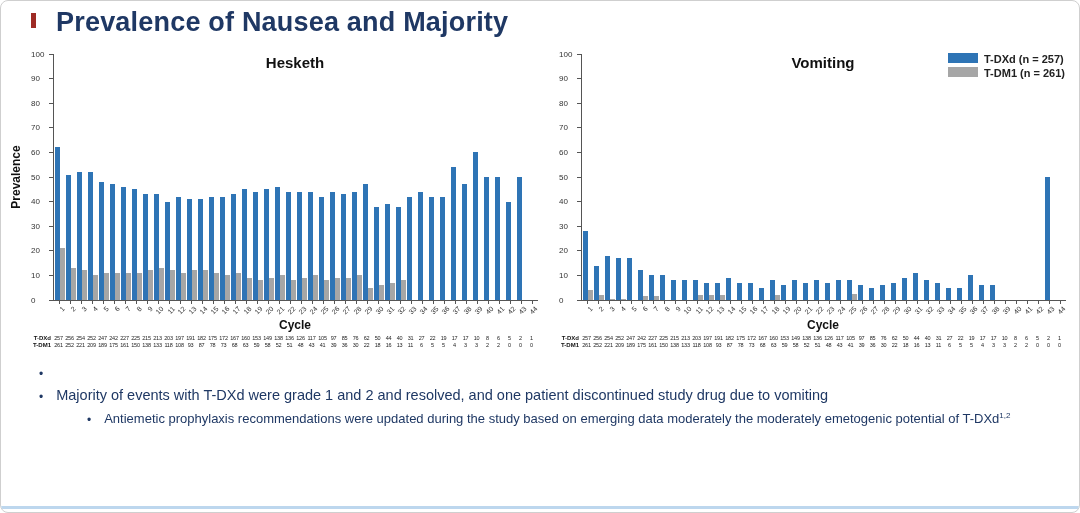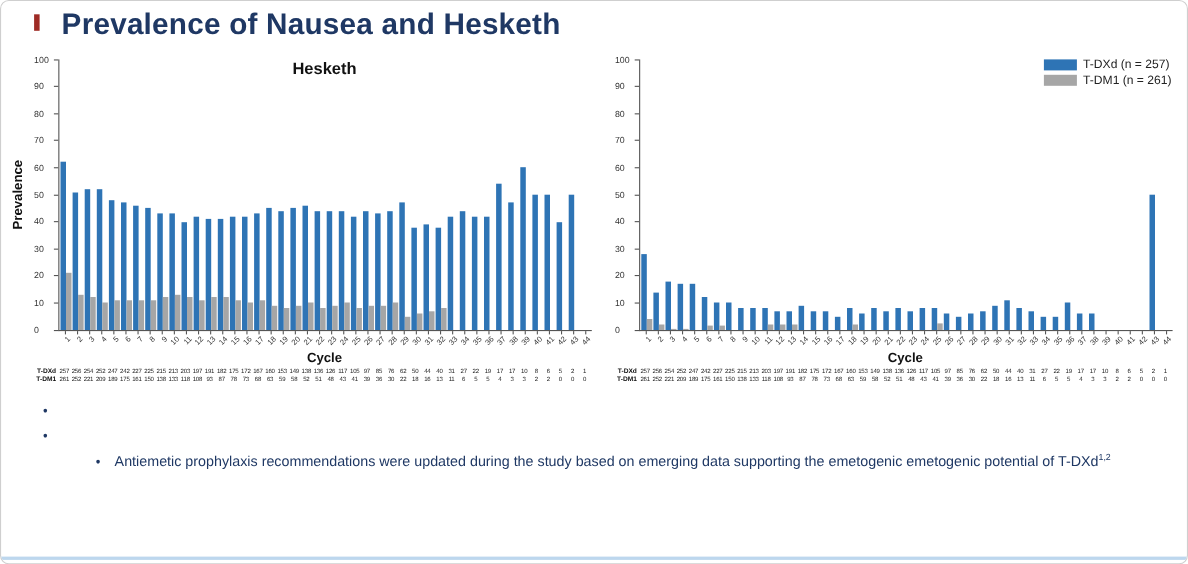--- a/index.html
+++ b/index.html
@@ -4,21 +4,21 @@
 <style>
   html,body{margin:0;padding:0;background:#fff;}
   .slide{
     position:relative; width:1080px; height:513px; box-sizing:border-box;
     background:#fff; border:1px solid #cfcfcf; border-radius:8px; overflow:hidden;
     font-family:"Liberation Sans", sans-serif;
   }
   .accent-tick{position:absolute; left:30px; top:12px; width:5px; height:15px;}
   .page-title{margin:6px 0 0 55px; font-size:27px; font-weight:bold; letter-spacing:0.2px;}
   .legend{position:absolute; right:14px; top:52px; display:flex; flex-direction:column; gap:2px; z-index:5;}
-  .legend-item{display:flex; align-items:center; gap:6px; font-size:11px; color:#222;}
+  .legend-item{display:flex; align-items:flex-start; gap:6px; font-size:11px; color:#222;font-weight:bold;}
   .legend-item .swatch{width:30px; height:10px; display:inline-block;}
 
   .charts-row{display:flex; margin:16px 0 0 8px;}
   .chart-block{display:flex;}
   .ylabel-col{width:14px; height:246px; position:relative;}
   .ylabel-col span{
     position:absolute; top:50%; left:50%;
     transform:translate(-50%,-50%) rotate(-90deg);
     font-size:12px; font-weight:bold; color:#111; white-space:nowrap;
   }
@@ -55,21 +55,21 @@
 
   .footer{margin:10px 0 0 10px; font-size:7.5px; line-height:1.4; color:#1F3864;}
   .footer .ital{font-style:italic;}
   .bottom-bar{position:absolute; left:0; right:0; bottom:3px; height:3px;}
 </style>
 </head>
 <body>
 
 <div class="slide">
   <div class="accent-tick" style="background: rgb(158, 43, 37);"></div>
-  <h1 class="page-title" style="color: rgb(31, 56, 100);">Prevalence of Nausea and Hesketh</h1>
+  <h1 class="page-title" style="color: rgb(31, 56, 100);">Prevalence of Nausea and Majority</h1>
 
   <div class="legend">
     <div class="legend-item">
       <span class="swatch" style="background: rgb(46, 116, 181);"></span>
       <span>T-DXd (n = 257)</span>
     </div>
     <div class="legend-item">
       <span class="swatch" style="background: rgb(166, 166, 166);"></span>
       <span>T-DM1 (n = 261)</span>
     </div>
@@ -585,20 +585,21 @@
           <div class="ytick" style="top: 20.1px;">
             <span class="yt">90</span>
             <span class="yd"></span>
           </div>
           <div class="ytick" style="top: -4.5px;">
             <span class="yt">100</span>
             <span class="yd"></span>
           </div>
         </div>
       <div class="plot-wrap">
+        <div class="chart-title">Vomiting</div>
         <div class="plot">
             <div class="bgroup">
               <div class="bar" style="height: 68.88px; background: rgb(46, 116, 181);"></div>
               <div class="bar" style="height: 9.84px; background: rgb(166, 166, 166);"></div>
             </div>
             <div class="bgroup">
               <div class="bar" style="height: 34.44px; background: rgb(46, 116, 181);"></div>
               <div class="bar" style="height: 4.92px; background: rgb(166, 166, 166);"></div>
             </div>
             <div class="bgroup">
@@ -1005,24 +1006,25 @@
     </div>
 
   </div>
 
   <div class="bullets">
     <div class="bullet-row">
       <span class="dot"></span>
     </div>
     <div class="bullet-row">
       <span class="dot"></span>
+      <span>Majority of events with T-DXd were grade 1 and 2 and resolved, and one patient discontinued study drug due to vomiting</span>
     </div>
     <div class="bullet-row sub">
       <span class="dot"></span>
-      <span class="txt"><span>Antiemetic prophylaxis recommendations were updated during the study based on emerging data supporting the emetogenic emetogenic potential of T-DXd</span><sup>1,2</sup></span>
+      <span class="txt"><span>Antiemetic prophylaxis recommendations were updated during the study based on emerging data moderately the moderately emetogenic potential of T-DXd</span><sup>1,2</sup></span>
     </div>
   </div>
 
   <div class="footer">
   </div>
 
   <div class="bottom-bar" style="background: rgb(189, 215, 238);"></div>
 </div>
 
 </body></html>

